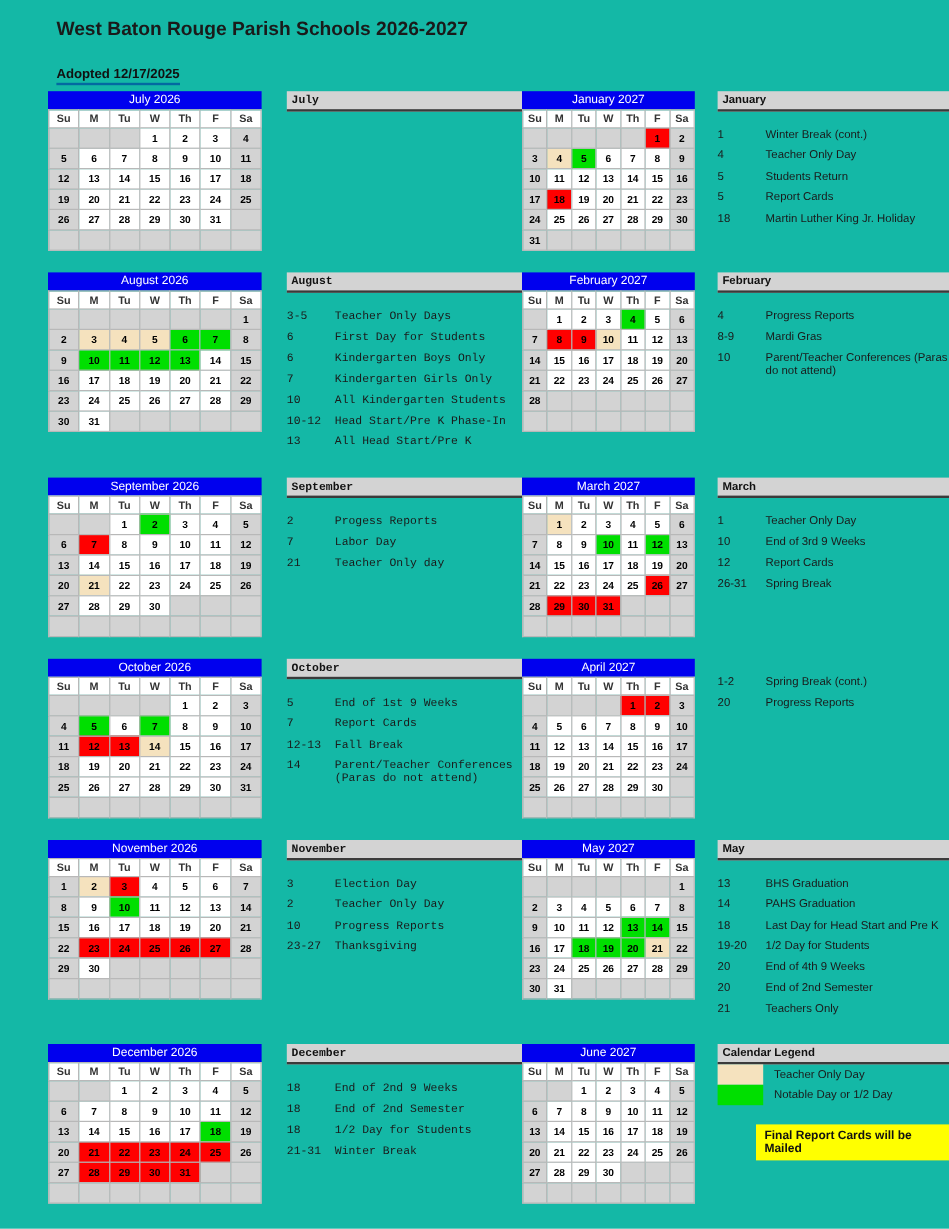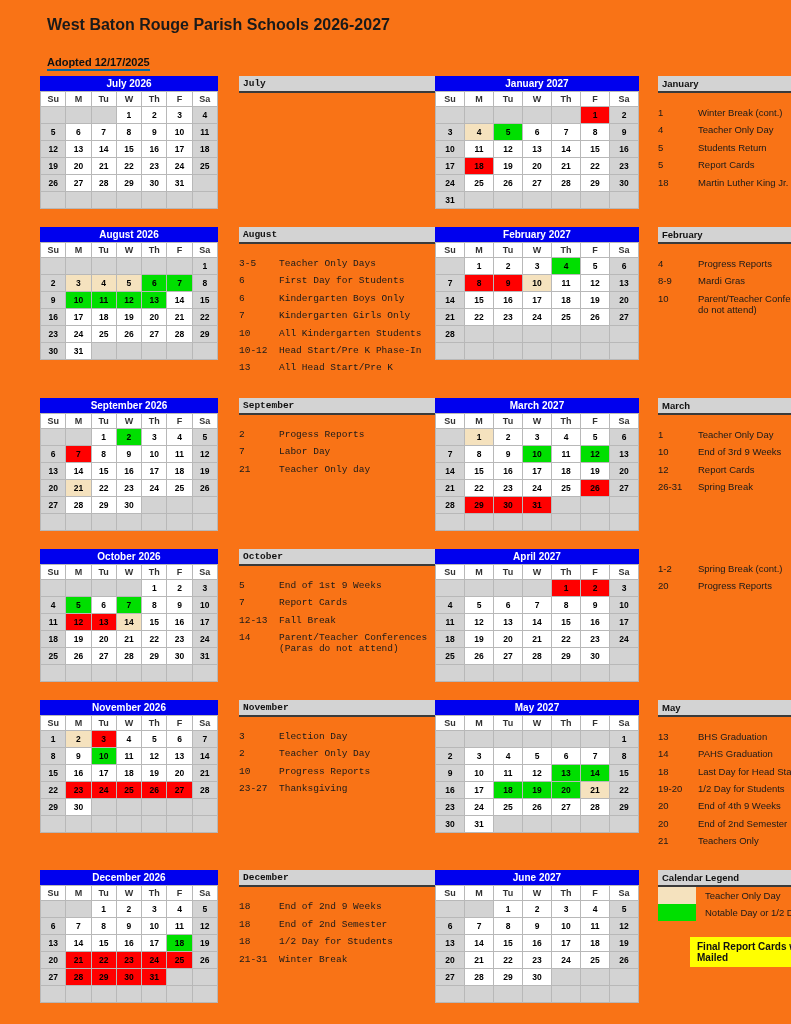--- a/index.html
+++ b/index.html
@@ -1,30 +1,30 @@
 <!DOCTYPE html>
 <html style="--blue: #0000EE; --gray: #D3D3D3; --tan: #F5E2BE; --green: #00DF00; --red: #FF0000; --yellow: #FFFF00;"><head>
 <meta charset="utf-8">
 <style>
   html,body { margin:0; padding:0; background:#e8e8e8; }
   .page {
     position:relative; width:791px; height:1024px; margin:0 auto;
-    background:#f97316; font-family:"Liberation Sans", sans-serif; overflow:hidden;
+    background:#14b8a6; font-family:"Liberation Sans", sans-serif; overflow:hidden;
   }
   .header { padding:16px 0 0 47px; }
   .title { font-size:16px; font-weight:bold; color:#1a1a1a; }
   .adopted { display:inline-block; font-size:11px; font-weight:bold; color:#111;
              border-bottom:2px solid #0369a1; margin-top:3px; padding-bottom:1px; }
   #rows { margin-top:5px; }
   .cal-row { display:flex; align-items:flex-start; margin-bottom:18px; }
   .cal-left  { width:178px; margin-left:40px; flex:none; }
-  .cal-right { width:204px; margin-left:0;  flex:none; }
+  .cal-right { width:144px; margin-left:0;  flex:none; }
   .notes-left  { width:196px; margin-left:21px; flex:none;font-family:Liberation Mono, monospace; }
   .notes-right { width:196px; margin-left:19px; flex:none; }
-  .cal-title { background:var(--blue,#0000EE); color:#fff; font-size:10px; font-weight:bold;
+  .cal-title { background:var(--blue,#0000EE); color:#fff; font-size:10px; font-weight:normal;
                text-align:center; padding:2px 0; }
   table.cal-table { width:100%; border-collapse:collapse; table-layout:fixed; }
   .cal-table th { background:#fff; font-size:9px; font-weight:bold; color:#333;
                   padding:2px 0; border:1px solid #b8b8b8; }
   .cal-table td { height:14px; text-align:center; font-size:8.5px; font-weight:bold;
                   color:#000; border:1px solid #b8b8b8; background:#fff; }
   td.gray  { background:var(--gray,#D3D3D3); }
   td.tan   { background:var(--tan,#F5E2BE); }
   td.green { background:var(--green,#00DF00); }
   td.red   { background:var(--red,#FF0000); }

